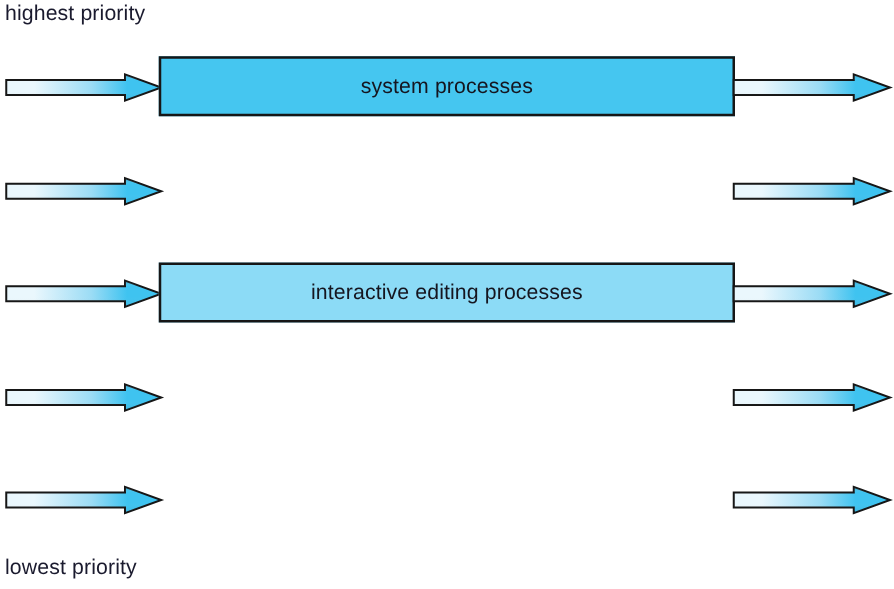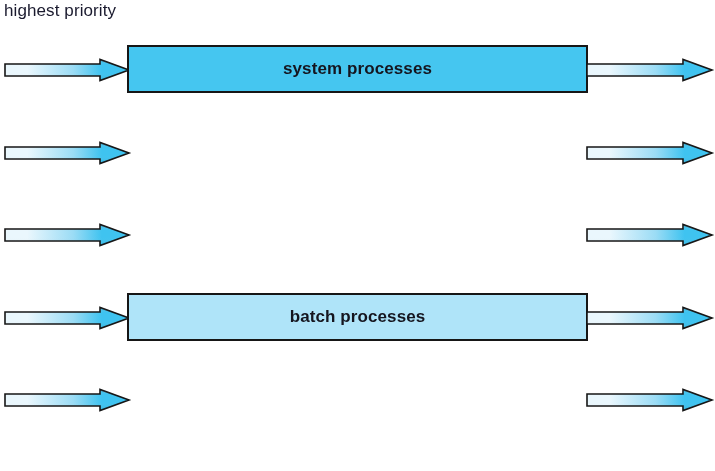--- a/index.html
+++ b/index.html
@@ -46,21 +46,20 @@
     position: absolute;
     left: 127px;
     top: 0px;
     width: 461px;
     height: 48px;
     box-sizing: border-box;
     border: 2px solid #7f1d1d;
     display: flex;
     align-items: center;
     justify-content: center;
-    font-weight: bold;
   }
   .queue-label {
     font-size: 17px;
     color: #15151f;
     letter-spacing: 0.1px;
     white-space: nowrap;
   }
 
   
   .arrow {
@@ -71,20 +70,21 @@
   .arrow.right { left: 586px; width: 127px; height: 22px; }
   .arrow svg { display: block; width: 100%; height: 100%; overflow: visible; }
 </style>
 </head>
 <body>
 
 <div id="diagram">
 
   <div class="priority-label" id="label-highest">highest priority</div>
 
+  <div class="priority-label" id="label-lowest">lowest priority</div>
 
   <div id="rows">
   <div class="row" style="top: 45px;">
 
     <div class="arrow left">
       <svg viewBox="0 0 126 22" preserveAspectRatio="none">
         <defs>
               <linearGradient id="ag0-0" x1="0" y1="0" x2="1" y2="0">
                 <stop offset="18%" stop-color="#EAF7FD"></stop>
                 <stop offset="55%" stop-color="#9BDCF5"></stop>
@@ -198,20 +198,23 @@
                 <stop offset="22%" stop-color="rgba(255,255,255,0.0)"></stop>
                 <stop offset="60%" stop-color="rgba(255,255,255,0.0)"></stop>
                 <stop offset="100%" stop-color="rgba(0,0,0,0.07)"></stop>
               </linearGradient>
             </defs>
         <polygon class="arrow-shape" points="1,5 96,5 96,0.5 125,11 96,21.5 96,17 1,17" stroke="#161616" stroke-width="1.6" stroke-linejoin="miter" fill="url(#ag2-0)"></polygon>
       <polygon class="" points="1,5 96,5 96,0.5 125,11 96,21.5 96,17 1,17" stroke="none" stroke-width="1.6" stroke-linejoin="miter" fill="url(#ag2-0-v)"></polygon>
           </svg>
     </div>
 
+    <div class="queue-box" style="background: rgb(140, 219, 246); border-color: rgb(22, 22, 22);">
+      <span class="queue-label" style="color: rgb(21, 21, 31);">interactive editing processes</span>
+    </div>
 
     <div class="arrow right">
       <svg viewBox="0 0 127 22" preserveAspectRatio="none">
         <defs>
               <linearGradient id="ag2-1" x1="0" y1="0" x2="1" y2="0">
                 <stop offset="18%" stop-color="#EAF7FD"></stop>
                 <stop offset="55%" stop-color="#9BDCF5"></stop>
                 <stop offset="78%" stop-color="#3FC3F0"></stop>
                 <stop offset="100%" stop-color="#3FC3F0"></stop>
                 <stop offset="0%" stop-color="#ffffff"></stop>
@@ -247,23 +250,20 @@
                 <stop offset="22%" stop-color="rgba(255,255,255,0.0)"></stop>
                 <stop offset="60%" stop-color="rgba(255,255,255,0.0)"></stop>
                 <stop offset="100%" stop-color="rgba(0,0,0,0.07)"></stop>
               </linearGradient>
             </defs>
         <polygon class="arrow-shape" points="1,5 96,5 96,0.5 125,11 96,21.5 96,17 1,17" stroke="#161616" stroke-width="1.6" stroke-linejoin="miter" fill="url(#ag3-0)"></polygon>
       <polygon class="" points="1,5 96,5 96,0.5 125,11 96,21.5 96,17 1,17" stroke="none" stroke-width="1.6" stroke-linejoin="miter" fill="url(#ag3-0-v)"></polygon>
           </svg>
     </div>
 
-    <div class="queue-box" style="background: rgb(175, 228, 249); border-color: rgb(22, 22, 22);">
-      <span class="queue-label" style="color: rgb(21, 21, 31);">batch processes</span>
-    </div>
 
     <div class="arrow right">
       <svg viewBox="0 0 127 22" preserveAspectRatio="none">
         <defs>
               <linearGradient id="ag3-1" x1="0" y1="0" x2="1" y2="0">
                 <stop offset="18%" stop-color="#EAF7FD"></stop>
                 <stop offset="55%" stop-color="#9BDCF5"></stop>
                 <stop offset="78%" stop-color="#3FC3F0"></stop>
                 <stop offset="100%" stop-color="#3FC3F0"></stop>
                 <stop offset="0%" stop-color="#ffffff"></stop>

